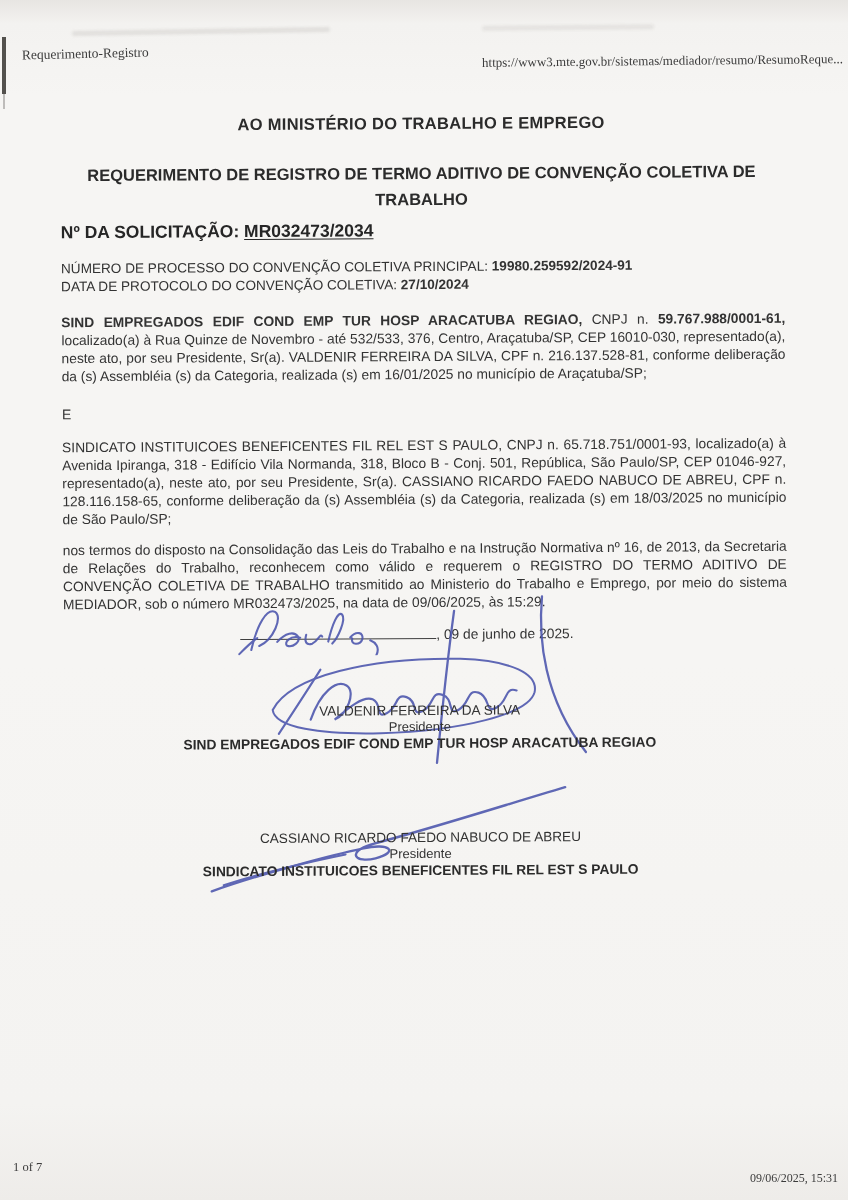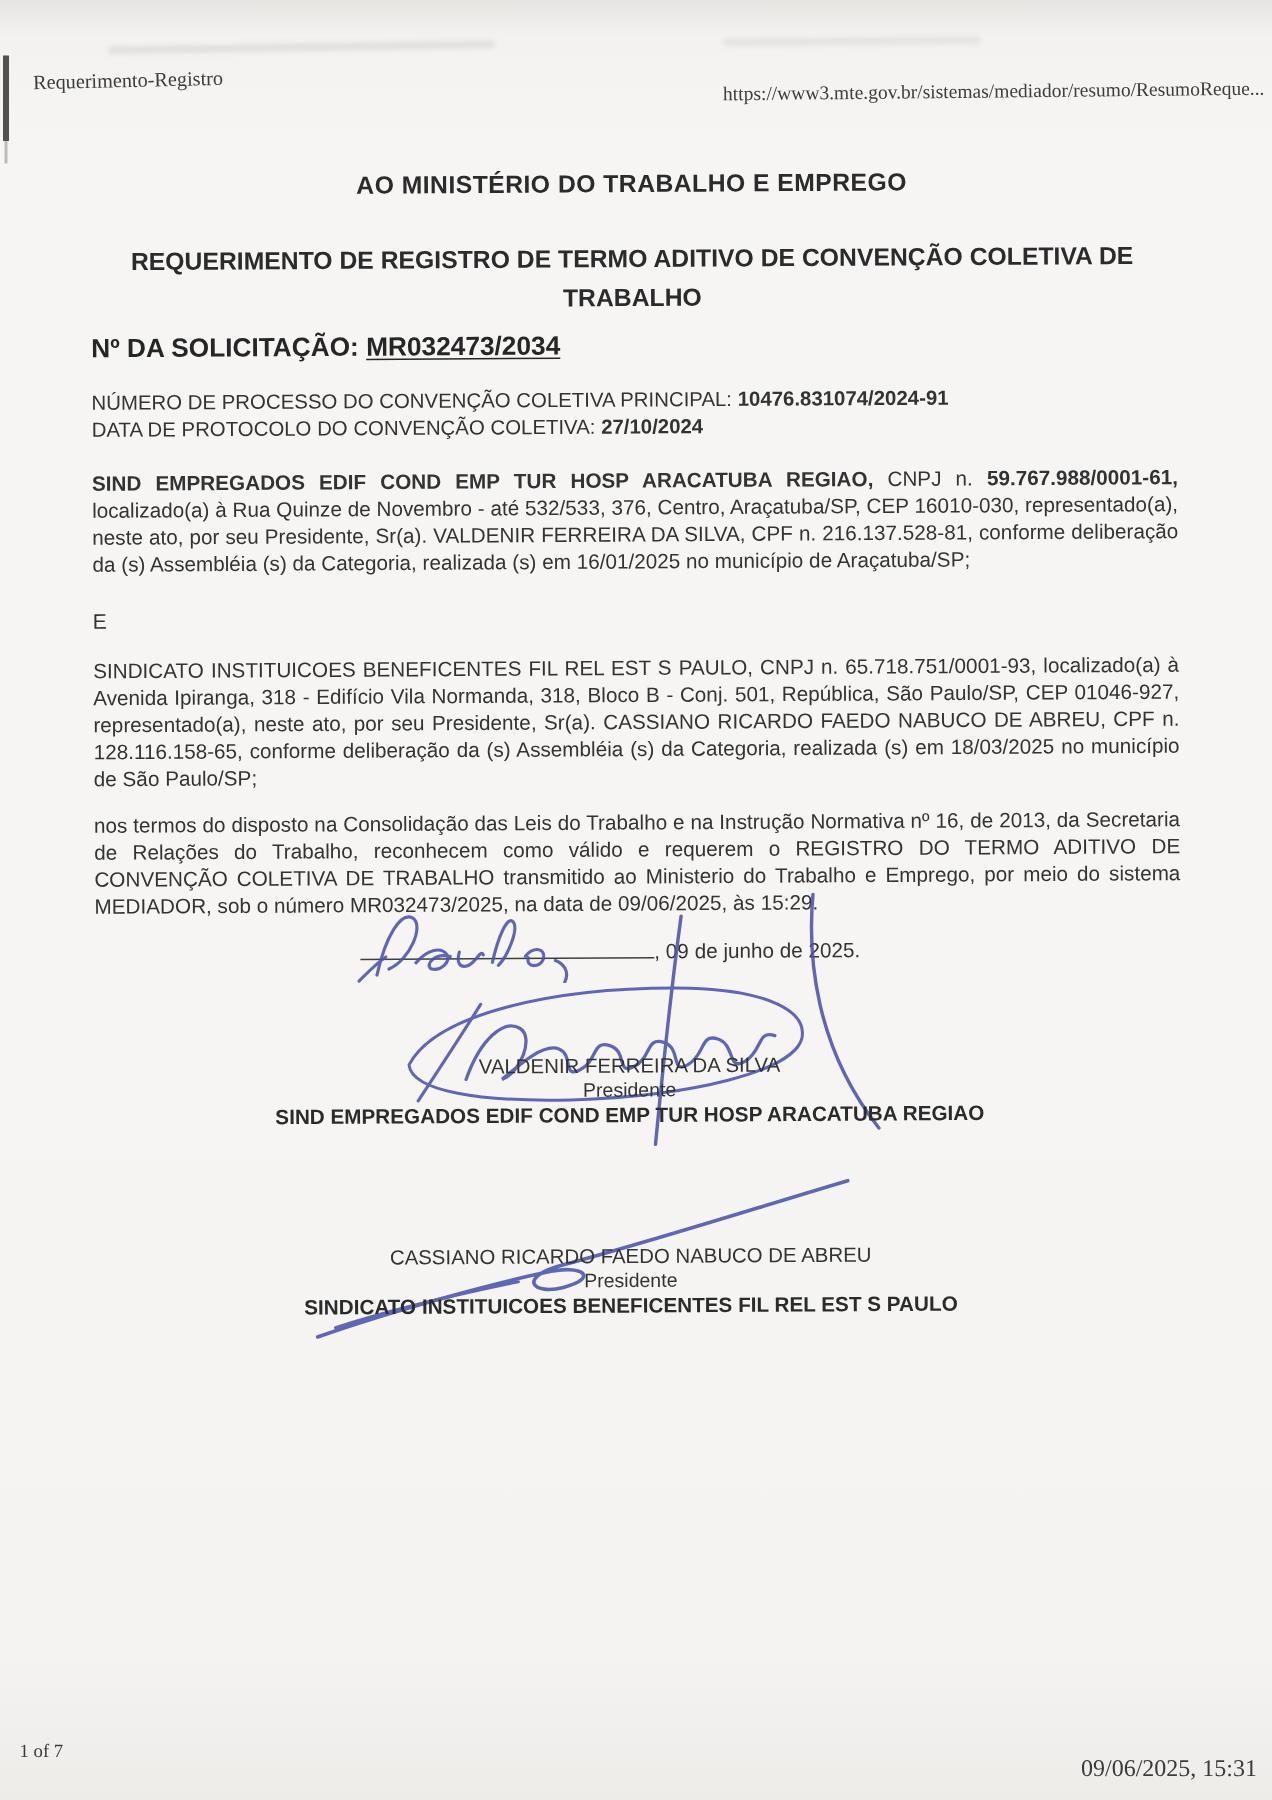--- a/index.html
+++ b/index.html
@@ -40,21 +40,21 @@
   .sig-name{font-size:13.6px;line-height:17px;}
   .sig-role{font-size:13px;line-height:16px;}
   .sig-org{font-size:13.8px;line-height:17px;font-weight:bold;color:#2b2b2b;}
 
   .ink{position:absolute;pointer-events:none;}
   #paulo-svg{left:233px;top:597px;}
   #sig1-svg{left:250px;top:591px;}
   #sig2-svg{left:192px;top:778px;}
 
   .ftr-left{position:absolute;left:13px;top:1160px;font-family:"Liberation Serif",serif;font-size:12.5px;color:#3b3b3b;}
-  .ftr-right{position:absolute;right:10px;top:1171px;font-family:"Liberation Serif",serif;font-size:16px;color:#3b3b3b;}
+  .ftr-right{position:absolute;right:10px;top:1171px;font-family:"Liberation Serif",serif;font-size:12px;color:#3b3b3b;}
 </style>
 </head>
 <body>
 
 <div class="scan">
 
   <div class="smudge s1"></div>
   <div class="smudge s2"></div>
   <div class="edge-tick"></div>
   <div class="edge-tick2"></div>
@@ -63,21 +63,21 @@
   <div class="hdr-right">https://www3.mte.gov.br/sistemas/mediador/resumo/ResumoReque...</div>
 
   <div class="doc">
 
     <div class="title1">AO MINISTÉRIO DO TRABALHO E EMPREGO</div>
     <div class="title2"><span>REQUERIMENTO DE REGISTRO DE TERMO ADITIVO DE CONVENÇÃO COLETIVA DE TRABALHO</span></div>
 
     <div class="solic"><span>Nº DA SOLICITAÇÃO: </span><span class="num">MR032473/2034</span></div>
 
     <div class="process">
-      <div><span>NÚMERO DE PROCESSO DO CONVENÇÃO COLETIVA PRINCIPAL: </span><span style="font-weight: bold;">10476.831074/2024-91</span></div>
+      <div><span>NÚMERO DE PROCESSO DO CONVENÇÃO COLETIVA PRINCIPAL: </span><span style="font-weight: bold;">19980.259592/2024-91</span></div>
       <div><span>DATA DE PROTOCOLO DO CONVENÇÃO COLETIVA: </span><span style="font-weight: bold;">27/10/2024</span></div>
     </div>
 
     <div class="para" id="para1"><span style="font-weight: bold;">SIND EMPREGADOS EDIF COND EMP TUR HOSP ARACATUBA REGIAO,</span><span> CNPJ n. </span><span style="font-weight: bold;">59.767.988/0001-61,</span><span> localizado(a) à Rua Quinze de Novembro - até 532/533, 376, Centro, Araçatuba/SP, CEP 16010-030, representado(a), neste ato, por seu Presidente, Sr(a). VALDENIR FERREIRA DA SILVA, CPF n. 216.137.528-81, conforme deliberação da (s) Assembléia (s) da Categoria, realizada (s) em 16/01/2025 no município de Araçatuba/SP;</span></div>
     <div class="conn">E</div>
     <div class="para" id="para2"><span>SINDICATO INSTITUICOES BENEFICENTES FIL REL EST S PAULO, CNPJ n. 65.718.751/0001-93, localizado(a) à Avenida Ipiranga, 318 - Edifício Vila Normanda, 318, Bloco B - Conj. 501, República, São Paulo/SP, CEP 01046-927, representado(a), neste ato, por seu Presidente, Sr(a). CASSIANO RICARDO FAEDO NABUCO DE ABREU, CPF n. 128.116.158-65, conforme deliberação da (s) Assembléia (s) da Categoria, realizada (s) em 18/03/2025 no município de São Paulo/SP;</span></div>
     <div class="para" id="para3"><span>nos termos do disposto na Consolidação das Leis do Trabalho e na Instrução Normativa nº 16, de 2013, da Secretaria de Relações do Trabalho, reconhecem como válido e requerem o REGISTRO DO TERMO ADITIVO DE CONVENÇÃO COLETIVA DE TRABALHO transmitido ao Ministerio do Trabalho e Emprego, por meio do sistema MEDIADOR, sob o número MR032473/2025, na data de 09/06/2025, às 15:29.</span></div>
 
     <div class="dateline"><span class="gap"></span><span class="uline"></span><span>, 09 de junho de 2025.</span></div>
 

